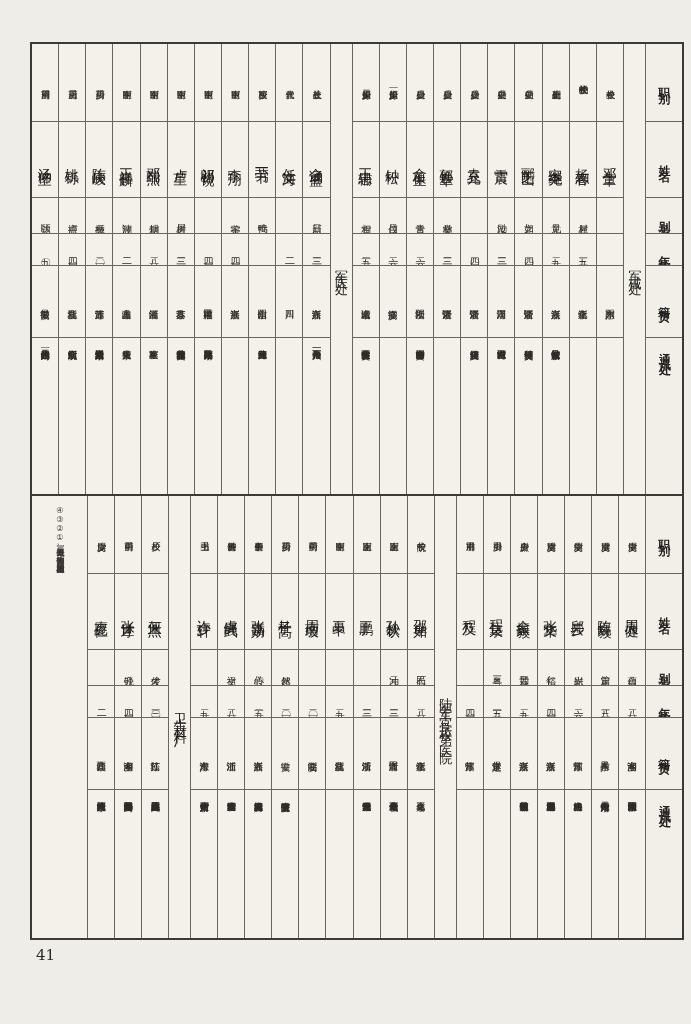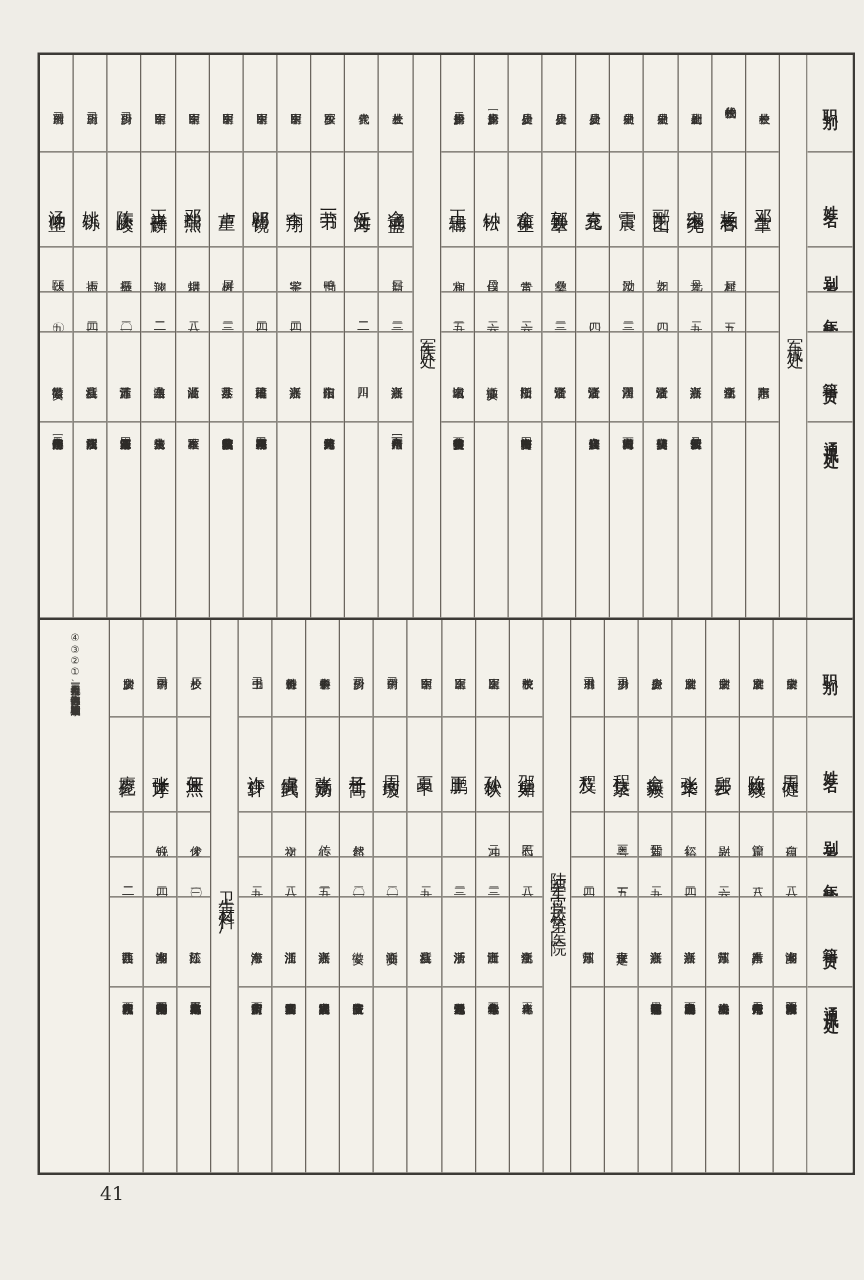--- a/index.html
+++ b/index.html
@@ -39,21 +39,21 @@
   .c-origin{height:72px;font-size:9.5px;line-height:1.05;}
   .c-addr{flex:1;font-size:9px;line-height:1.15;justify-content:flex-start;align-items:center;padding-top:5px;}
   .hc{font-size:12px;letter-spacing:5px;font-weight:bold;color:#242220;}
   .cell.full{flex:1;border-bottom:none;}
   .section-label{font-size:13px;letter-spacing:6px;color:#1d1c1a;}
   .notes{justify-content:flex-start;padding-top:10px;font-size:8px;letter-spacing:0;color:#3a3834;}
   .note-line{line-height:1.7;margin:0;}
   .pagenum{
     position:absolute;left:36px;top:946px;
     font-family:"DejaVu Serif","Liberation Serif",serif;
-    font-size:15px;color:#2b2a27;margin-left:44px;
+    font-size:15px;color:#2b2a27;
   }
 </style>
 </head>
 <body>
 
 <div class="frame">
   <div class="rtable top" id="top-table">
       <div class="strip header">
         <div class="cell hc c-role">职别</div>
         <div class="cell hc c-name">姓名</div>

